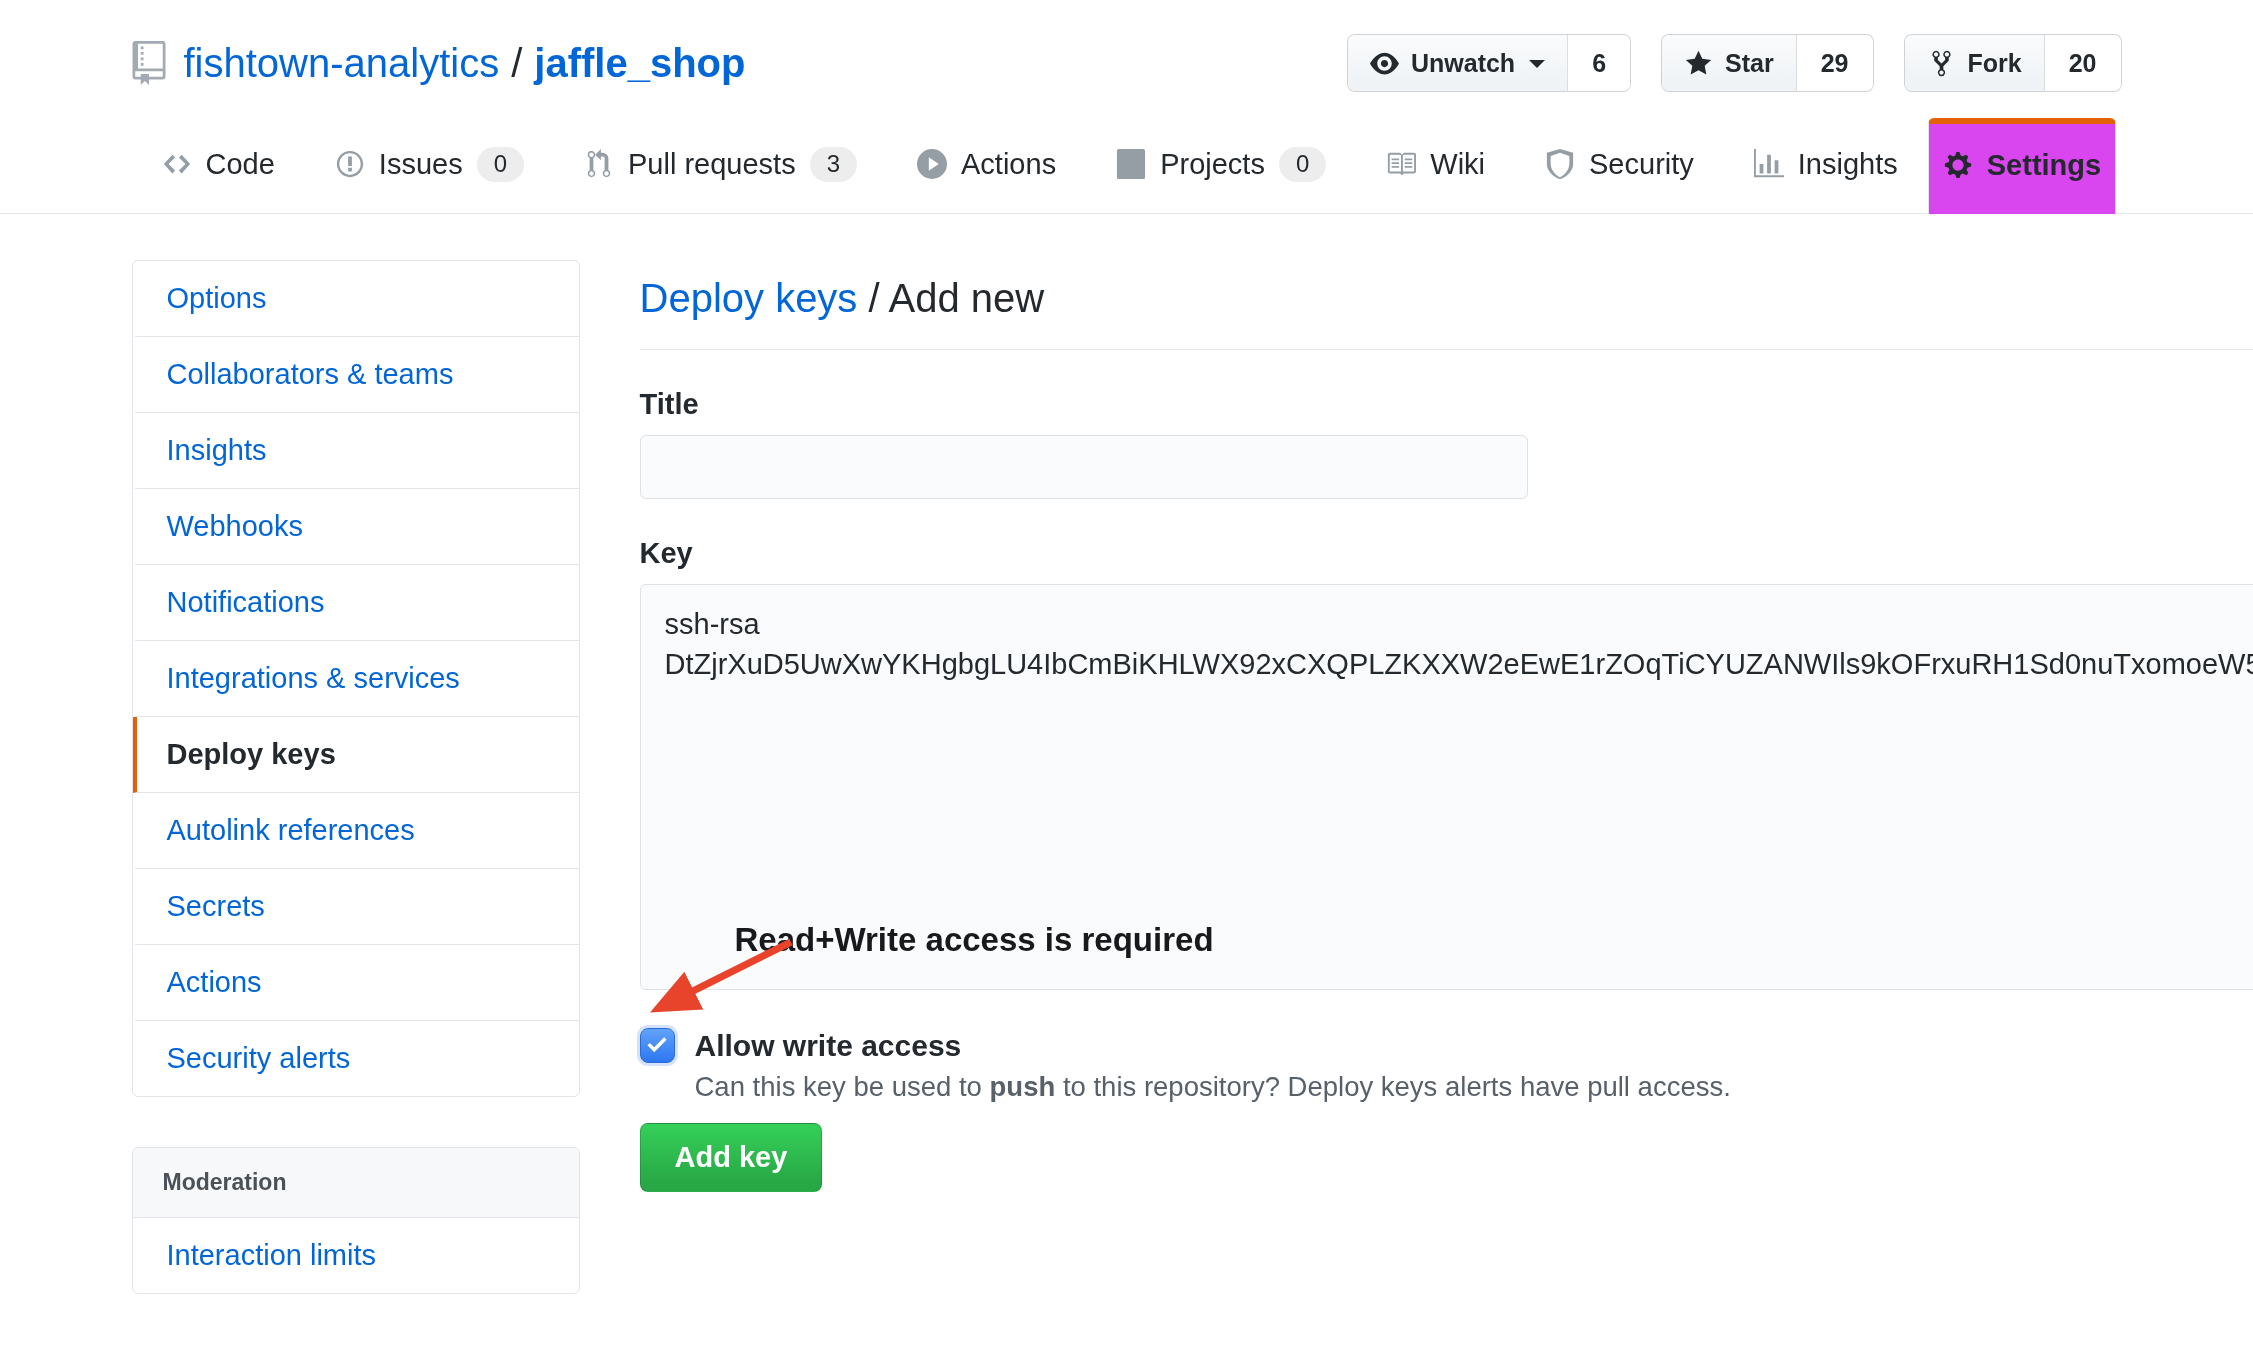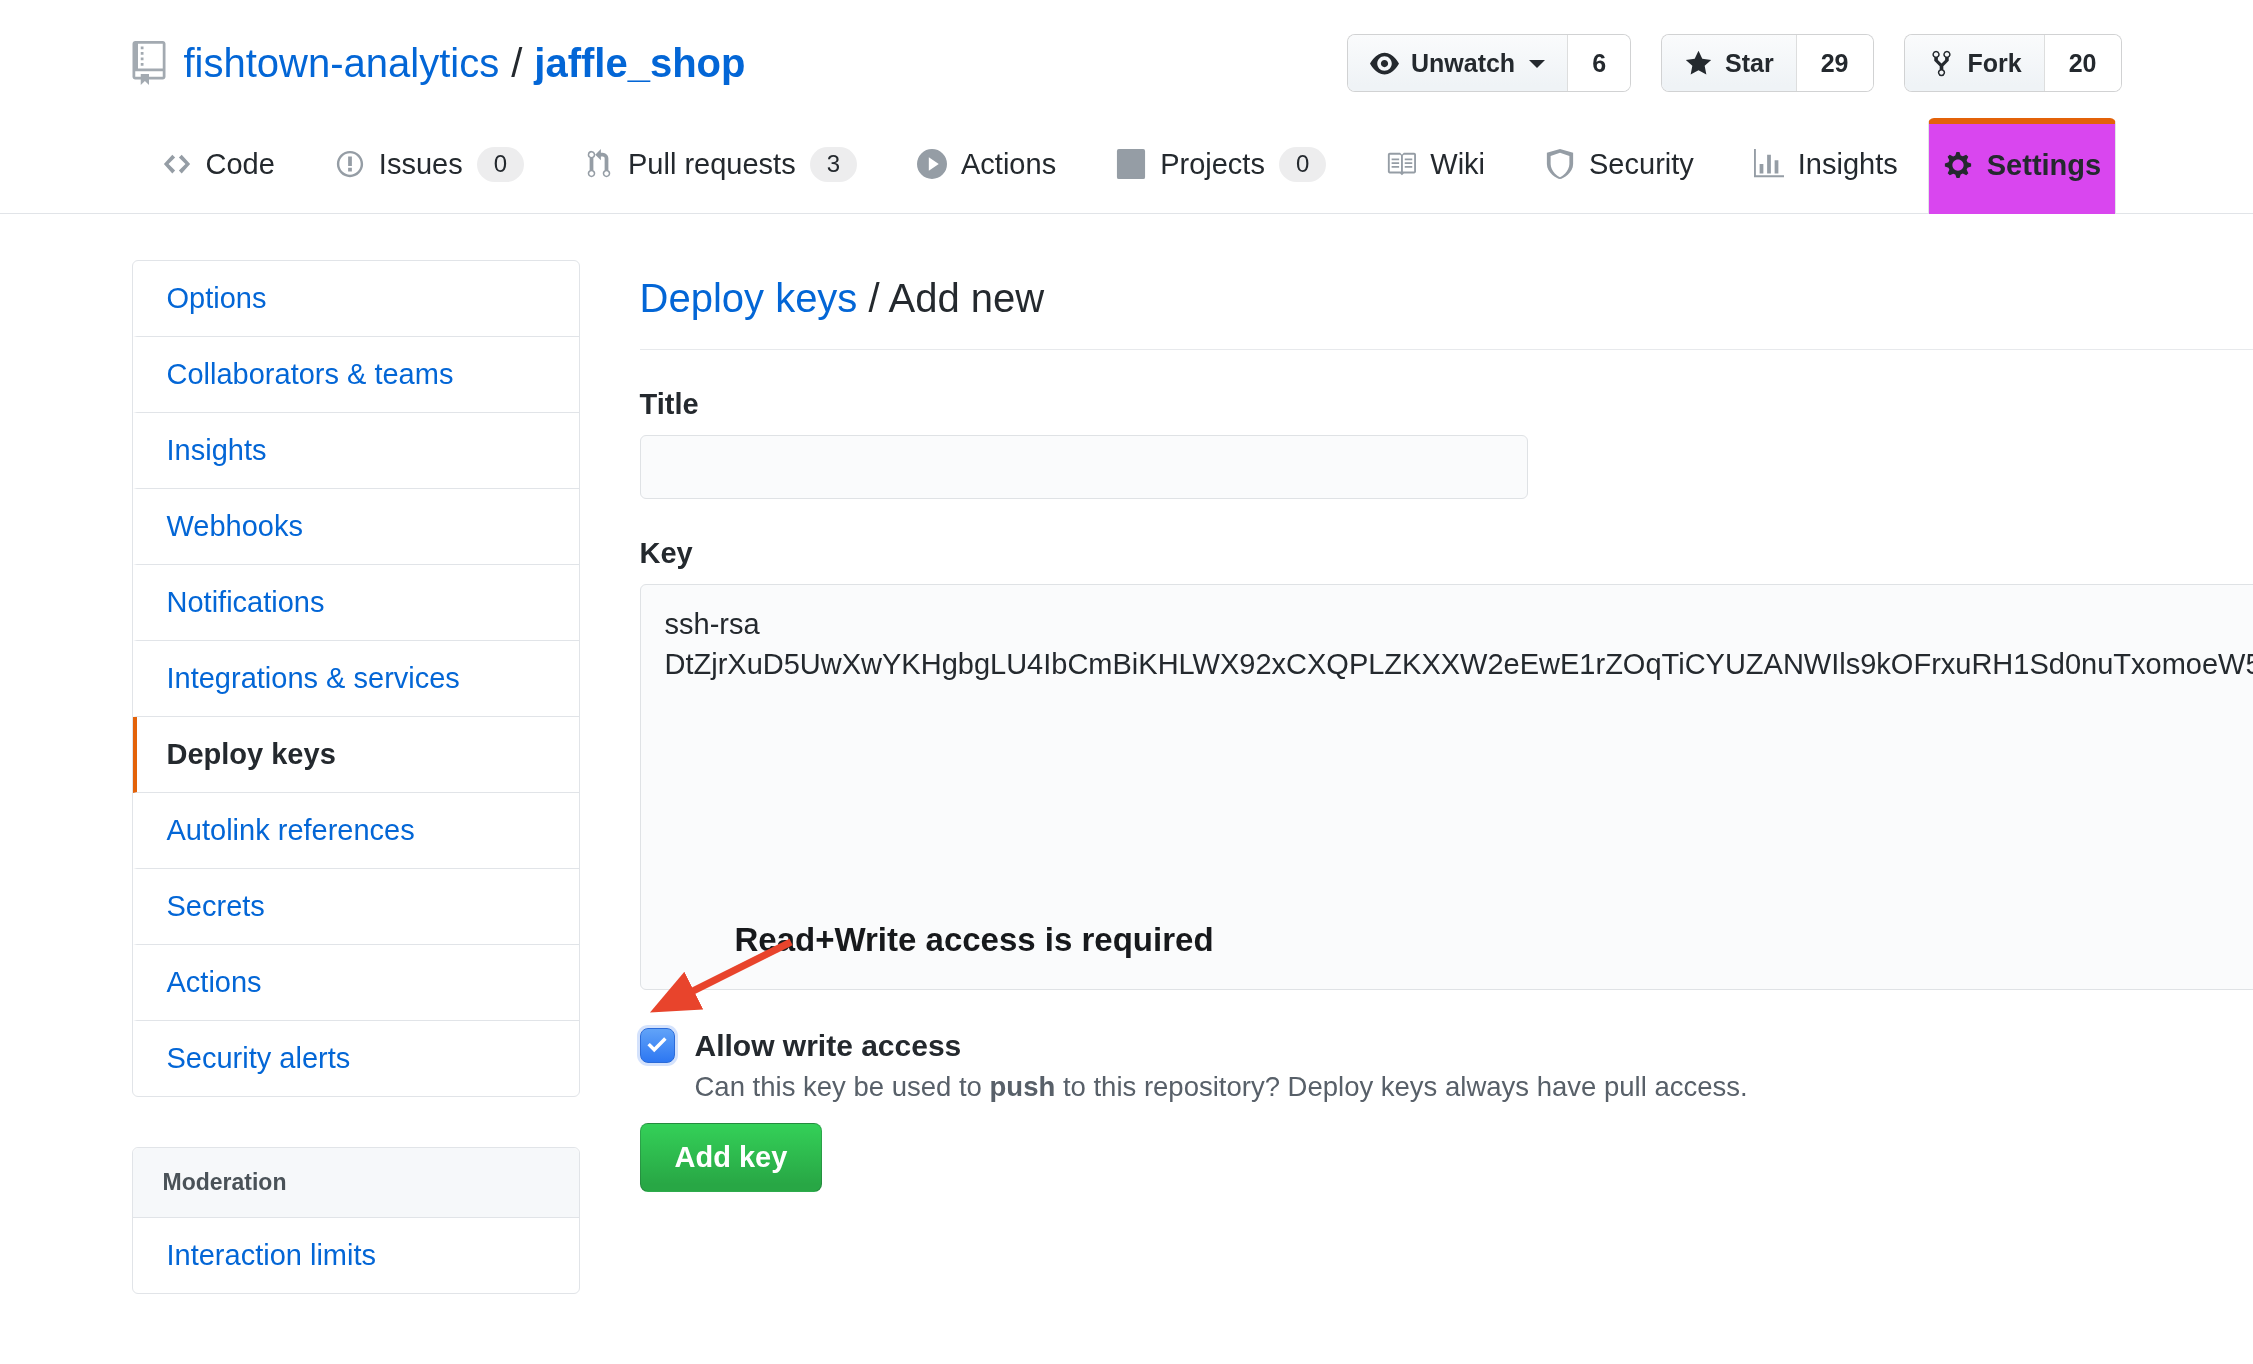--- a/index.html
+++ b/index.html
@@ -242,19 +242,19 @@
     </div>
 
     <div class="checkbox-row">
       <div class="checkbox">
         <svg viewBox="0 0 16 16">
             <path d="M6.3 12.4L2.1 8.2l1.5-1.5 2.7 2.7 6.1-6.1 1.5 1.5z" fill="#fff"></path>
           </svg>
       </div>
       <div>
         <label class="checkbox-label">Allow write access</label>
-        <p class="checkbox-help"><span>Can this key be used to </span><b>push</b><span> to this repository? Deploy keys always have pull access.</span></p>
+        <p class="checkbox-help"><span>Can this key be used to </span><b>push</b><span> to this repository? Deploy keys alerts have pull access.</span></p>
       </div>
     </div>
 
     <button class="add-key-btn">Add key</button>
   </div>
 </div>
 
 </body></html>

